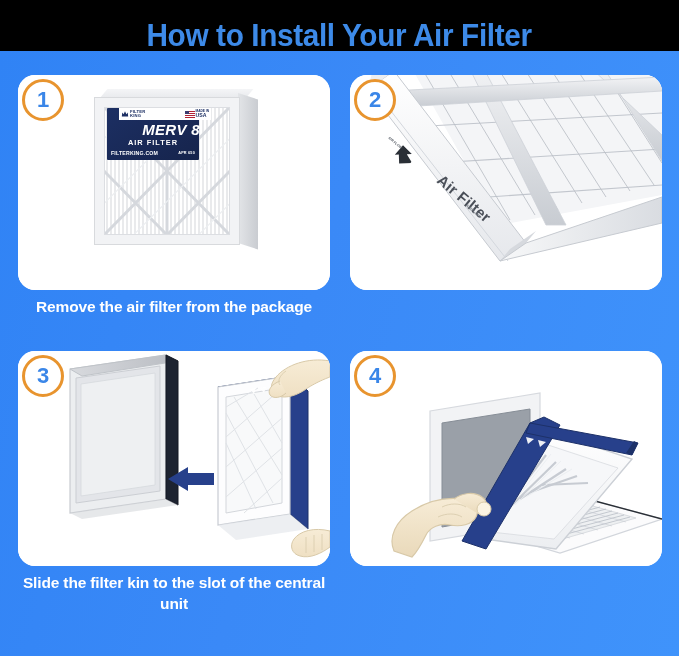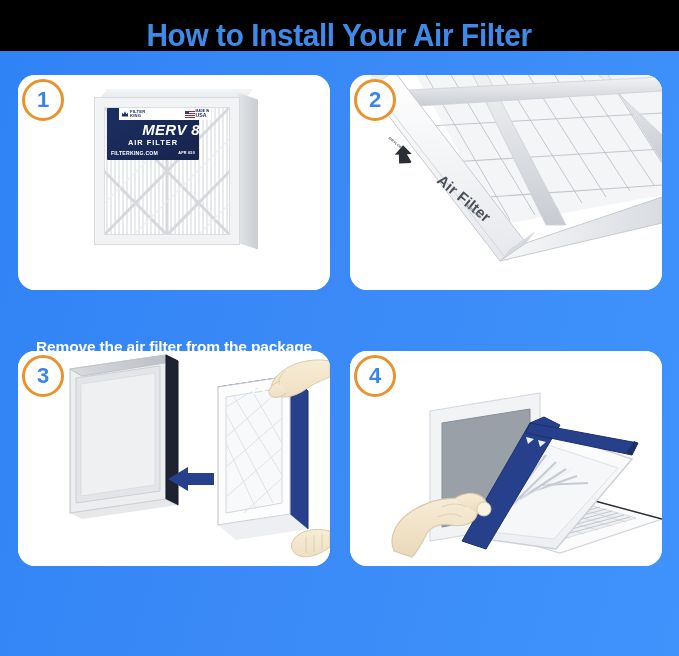--- a/index.html
+++ b/index.html
@@ -54,21 +54,20 @@
     color:#3a86e8;font-size:22px;font-weight:bold;line-height:1;
     z-index:8;
   }
 
   .caption{
     position:absolute;left:0;width:312px;
     top:222px;
     text-align:center;color:#ffffff;
     font-size:15.5px;font-weight:bold;line-height:1.35;
     letter-spacing:-0.15px;
-    margin-top:40px;
   }
 
   
   .photo1{
     position:absolute;left:0;top:0;width:312px;height:215px;
     background:#ffffff;
   }
   .filter-prod{
     position:absolute;left:74px;top:14px;width:168px;height:160px;
   }
@@ -394,20 +393,21 @@
               <g stroke="#ddd0b2" stroke-width="1" fill="none">
                 <path d="M288,186 L288,202"></path>
                   <path d="M296,184 L296,201"></path>
                   <path d="M304,183 L304,199"></path>
               </g>
             </g>
           </svg>
         </div>
       </div>
       <div class="badge">3</div>
+      <div class="caption">Slide the filter kin to the slot of the central unit</div>
     </div>
 
     <div class="cell cell-4">
       <div class="card">
         <div class="ill4">
           <svg viewBox="0 0 312 215" preserveAspectRatio="none">
             <defs>
               <linearGradient id="skinG2" x1="0" y1="0" x2="0" y2="1">
                 <stop offset="0" stop-color="#f7ecd6"></stop>
                   <stop offset="1" stop-color="#e9d9ba"></stop>

